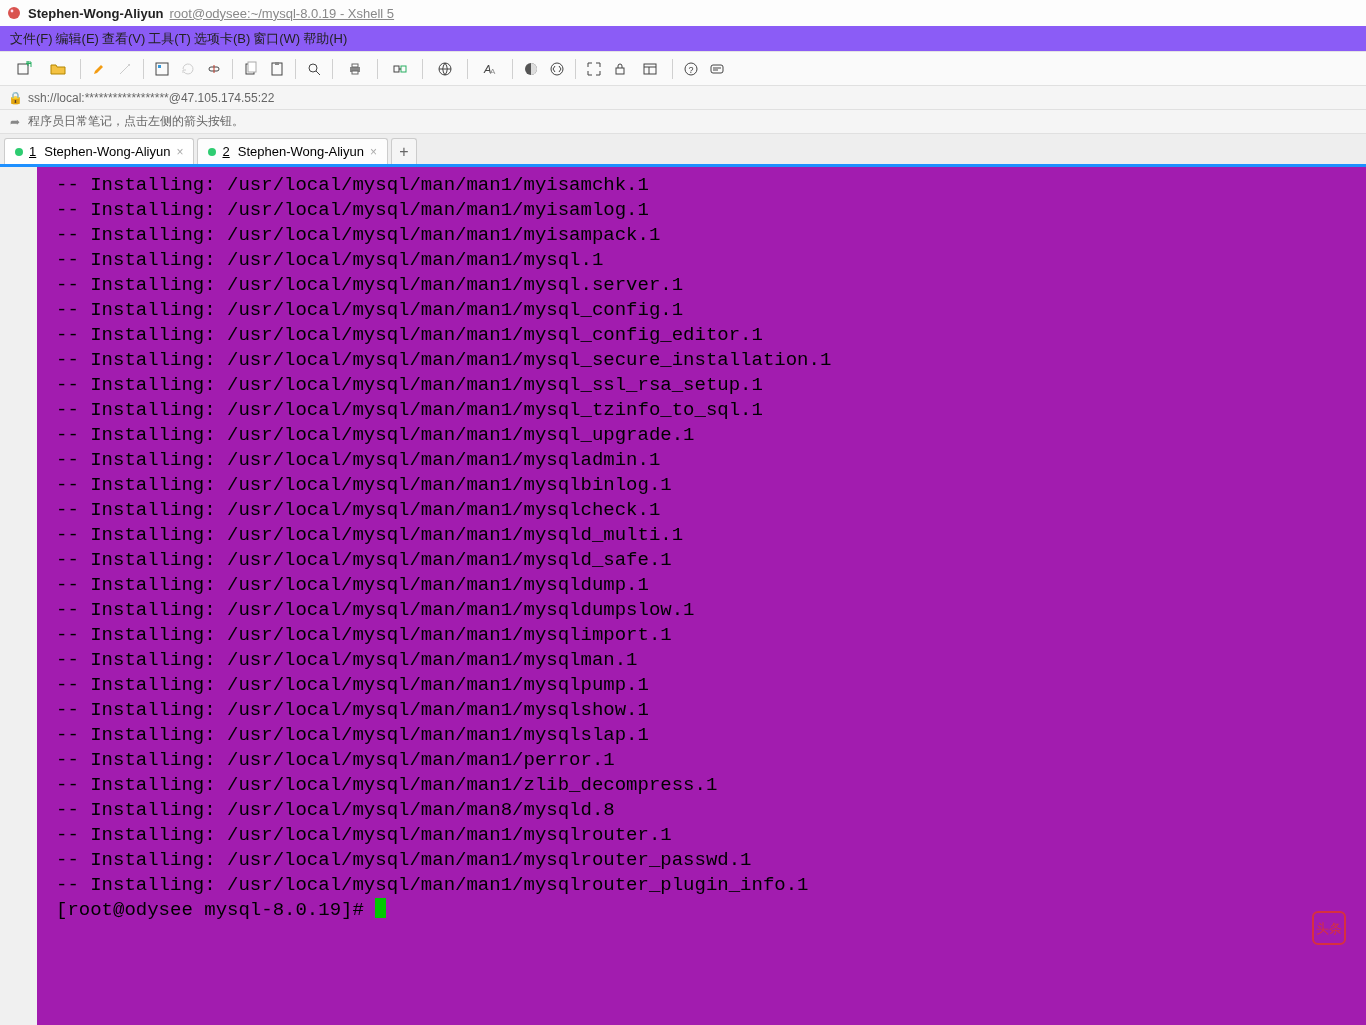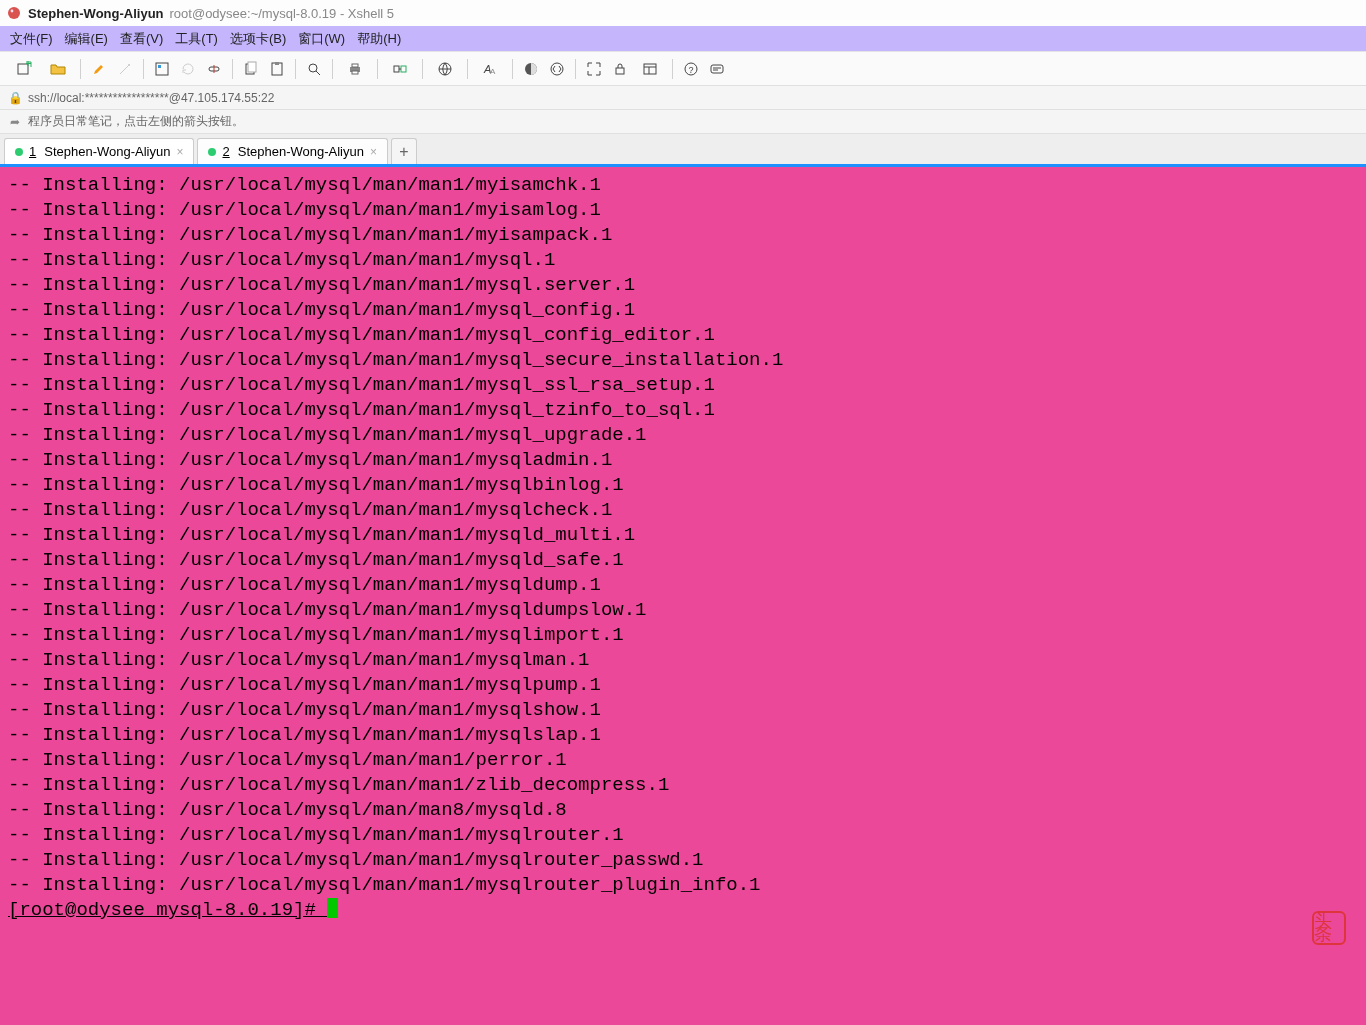--- a/index.html
+++ b/index.html
@@ -19,28 +19,28 @@
     padding: 0 6px;
     gap: 6px;
   }
   .titlebar .ico {
     width: 16px; height: 16px;
     display: flex; align-items: center; justify-content: center;
     color: #c0392b;
     font-weight: bold;
   }
   .titlebar .tb-bold { font-weight: bold; color: #222; }
-  .titlebar .tb-sub  { color: #888; }
+  .titlebar .tb-sub  { color: #888; text-decoration: underline; }
   .menubar {
     height: 26px;
-    background: #c4b5fd;
+    background: #8b5cf6;
     display: flex;
     align-items: center;
     padding: 0 10px;
-    gap: 12px;
+    gap: 3px;
     border-bottom: 1px solid #e4e4e4;
   }
   .menubar span { color: #222; cursor: default; }
   .toolbar {
     height: 34px;
     background: #fafafa;
     display: flex;
     align-items: center;
     padding: 0 8px;
     gap: 2px;
@@ -100,32 +100,33 @@
   .tab .close { color: #aaa; margin-left: auto; font-size: 12px; }
   .tab.add {
     min-width: 26px; width: 26px;
     justify-content: center;
     background: #f5f5f5;
     font-size: 16px;
     color: #666;
   }
   .divider-blue { height: 3px; background: #1e90ff; }
   .terminal {
-    background: #ec4899;
+    background: #a21caf;
     color: #000;
     font-family: "Courier New", monospace;
     font-size: 19px;
     line-height: 25px;
-    padding: 6px 8px;
+    padding: 6px 19px;
     white-space: pre;
     height: calc(1025px - 26px - 26px - 34px - 24px - 24px - 30px - 3px);
     overflow: hidden;
     position: relative;
-  }
-  .prompt-user { color: #000; text-decoration: underline; }
+    margin-left: 37px;
+  }
+  .prompt-user { color: #000; }
   .cursor {
     display: inline-block;
     width: 11px; height: 20px;
     background: #00c800;
     vertical-align: -3px;
   }
   .watermark {
     position: fixed;
     right: 20px;
     bottom: 80px;
@@ -136,21 +137,21 @@
     font-size: 24px;
     font-weight: 500;
     opacity: .9;
   }
   .watermark .logo {
     width: 34px; height: 34px;
     border: 2px solid #d33;
     border-radius: 6px;
     color: #d33;
     display: flex; align-items: center; justify-content: center;
-    font-size: 18px;
+    font-size: 13px;
     line-height: 13px;
   }
 </style>
 </head>
 <body>
 
 <div class="titlebar">
   <span class="ico">
     <svg viewBox="0 0 16 16">
         <circle cx="8" cy="8" r="6" fill="#d9534f"></circle>

